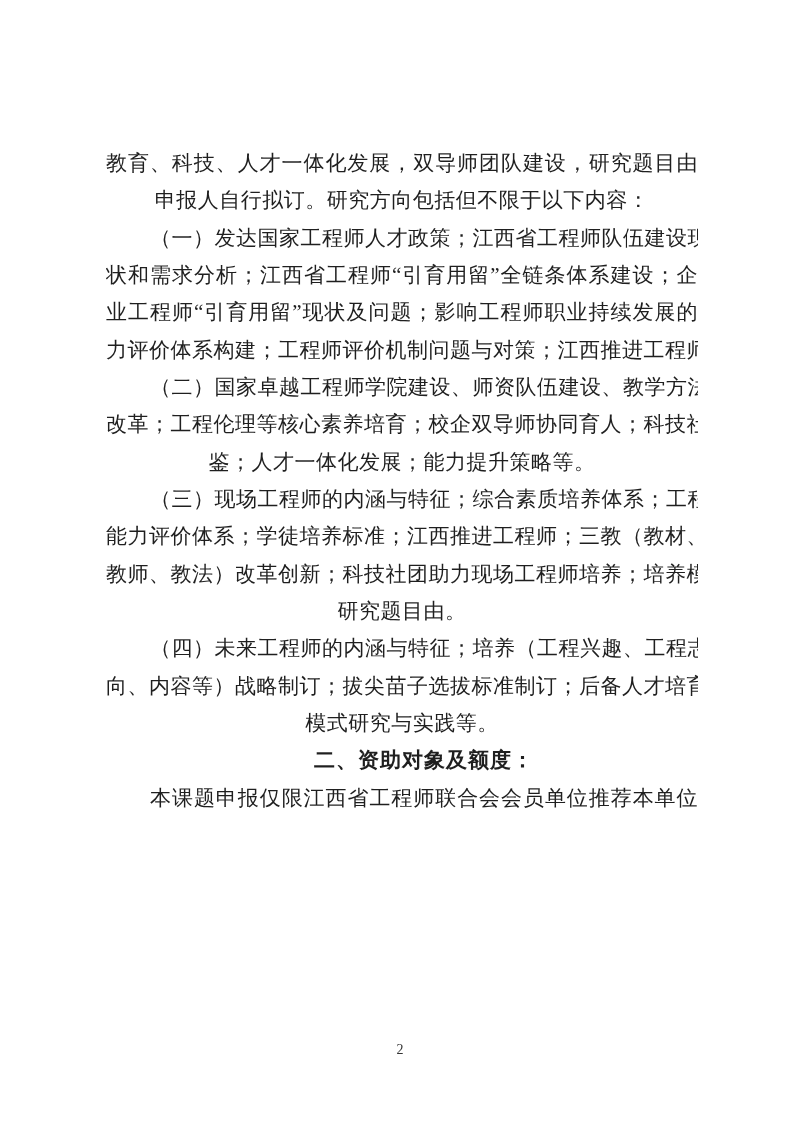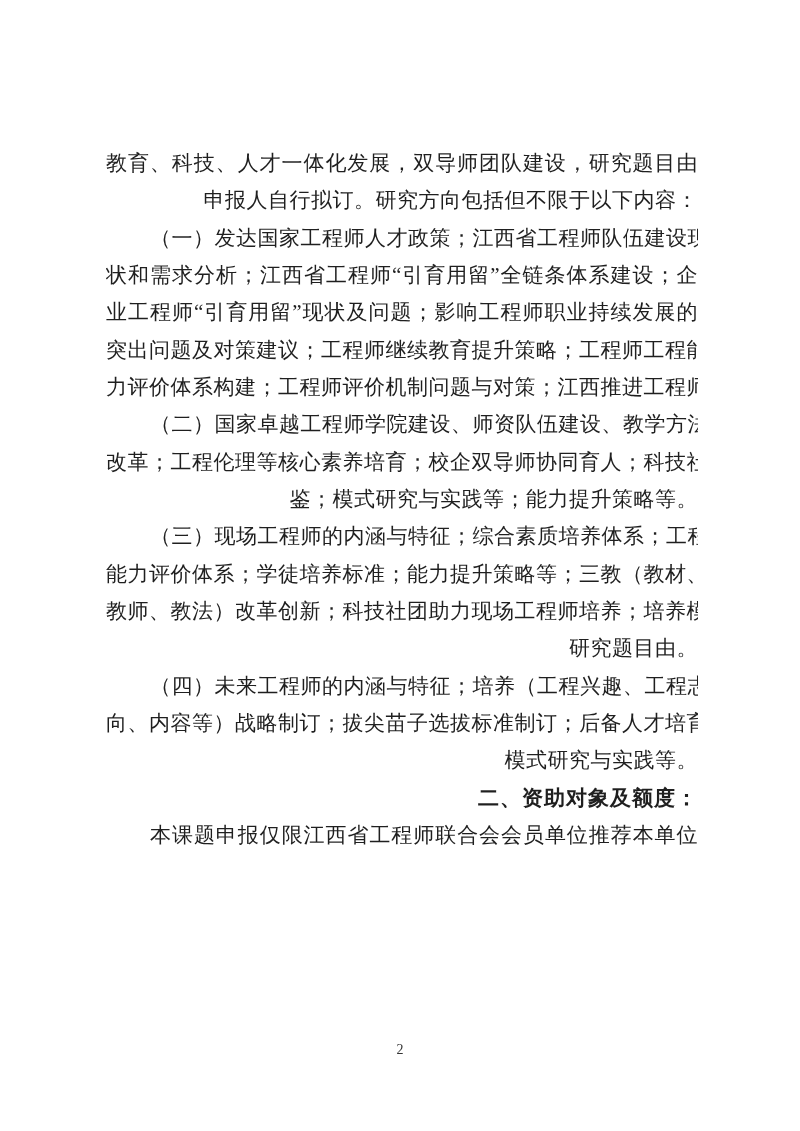--- a/index.html
+++ b/index.html
@@ -24,21 +24,21 @@
   }
   .line {
     box-sizing: border-box;
     width: 100%;
     height: 37.33px;
     line-height: 37.33px;
     font-size: 21px;
     letter-spacing: 0.5px;
     white-space: nowrap;
     overflow: hidden;
-    text-align: right;
+    text-align: center;
   }
   
   .j {
     text-align: justify;
     text-align-last: justify;
     -moz-text-align-last: justify;
   }
   
   .ind {
     padding-left: 44px;
@@ -62,27 +62,26 @@
 </head>
 <body>
 
 <div class="page">
   <div class="textblock">
     <div class="line j">教育、科技、人才一体化发展，双导师团队建设，研究题目由</div>
     <div class="line">申报人自行拟订。研究方向包括但不限于以下内容：</div>
     <div class="line j ind">（一）发达国家工程师人才政策；江西省工程师队伍建设现</div>
     <div class="line j">状和需求分析；江西省工程师“引育用留”全链条体系建设；企</div>
     <div class="line j">业工程师“引育用留”现状及问题；影响工程师职业持续发展的</div>
-    <div class="line j">突出问题及对策建议；工程师继续教育提升策略；工程师工程能</div>
     <div class="line j">力评价体系构建；工程师评价机制问题与对策；江西推进工程师</div>
     <div class="line j ind">（二）国家卓越工程师学院建设、师资队伍建设、教学方法</div>
     <div class="line j">改革；工程伦理等核心素养培育；校企双导师协同育人；科技社</div>
-    <div class="line">鉴；模式研究与实践等；能力提升策略等。</div>
+    <div class="line">鉴；人才一体化发展；能力提升策略等。</div>
     <div class="line j ind">（三）现场工程师的内涵与特征；综合素质培养体系；工程</div>
-    <div class="line j">能力评价体系；学徒培养标准；能力提升策略等；三教（教材、</div>
+    <div class="line j">能力评价体系；学徒培养标准；江西推进工程师；三教（教材、</div>
     <div class="line j">教师、教法）改革创新；科技社团助力现场工程师培养；培养模</div>
     <div class="line">研究题目由。</div>
     <div class="line j ind">（四）未来工程师的内涵与特征；培养（工程兴趣、工程志</div>
     <div class="line j">向、内容等）战略制订；拔尖苗子选拔标准制订；后备人才培育</div>
     <div class="line">模式研究与实践等。</div>
     <div class="line ind bold">二、资助对象及额度：</div>
     <div class="line j ind">本课题申报仅限江西省工程师联合会会员单位推荐本单位</div>
   </div>
   <div class="pagenum">2</div>
 </div>

